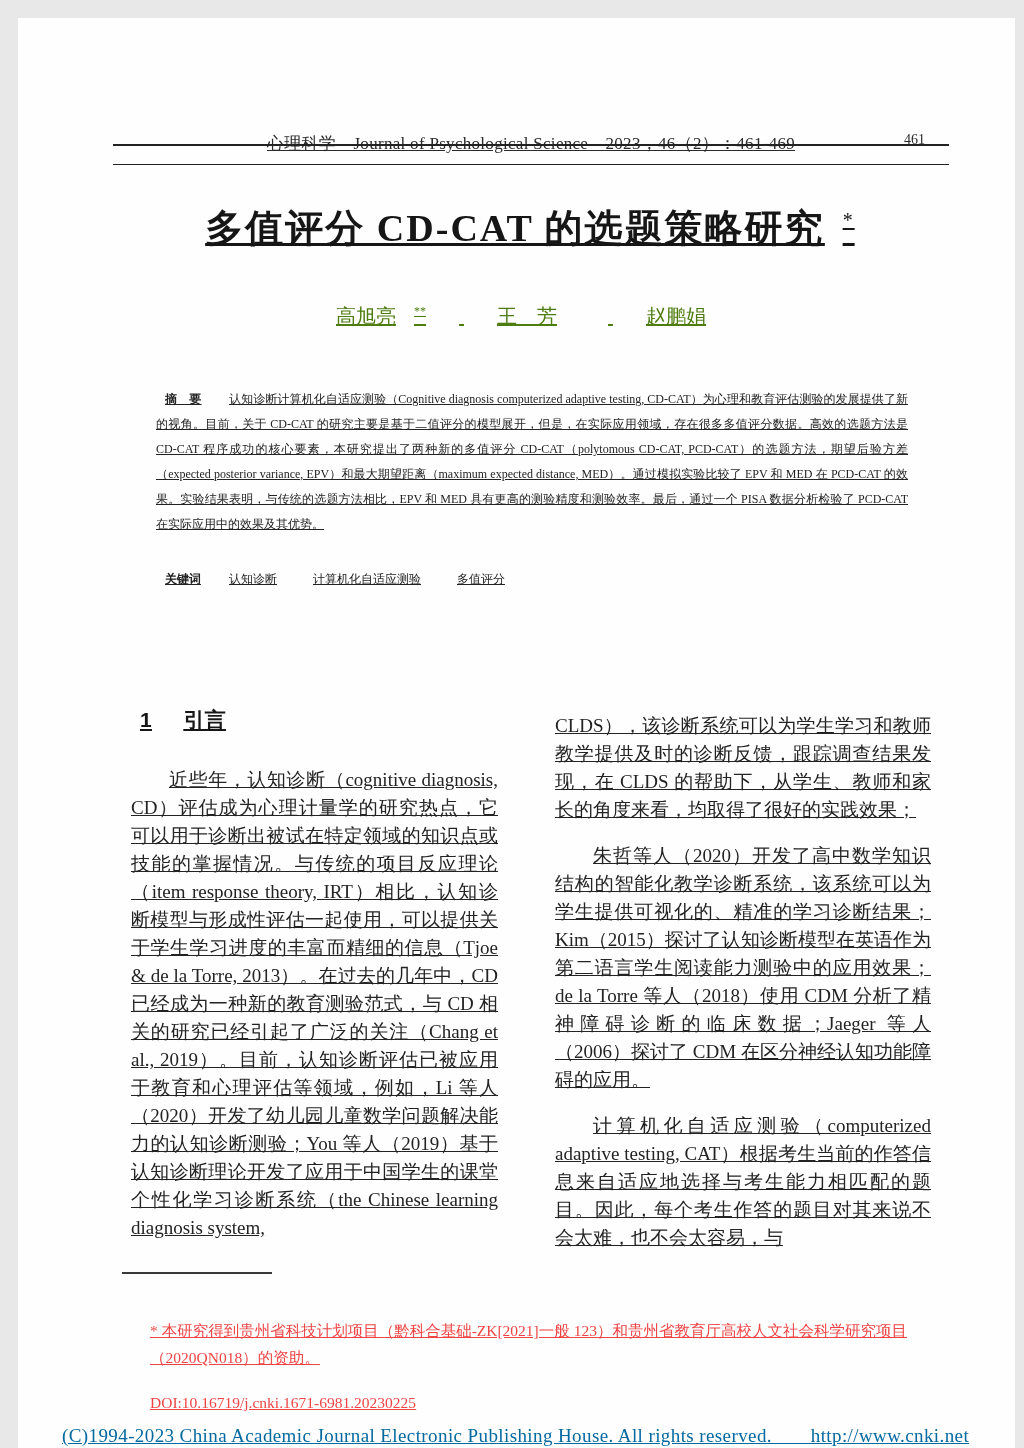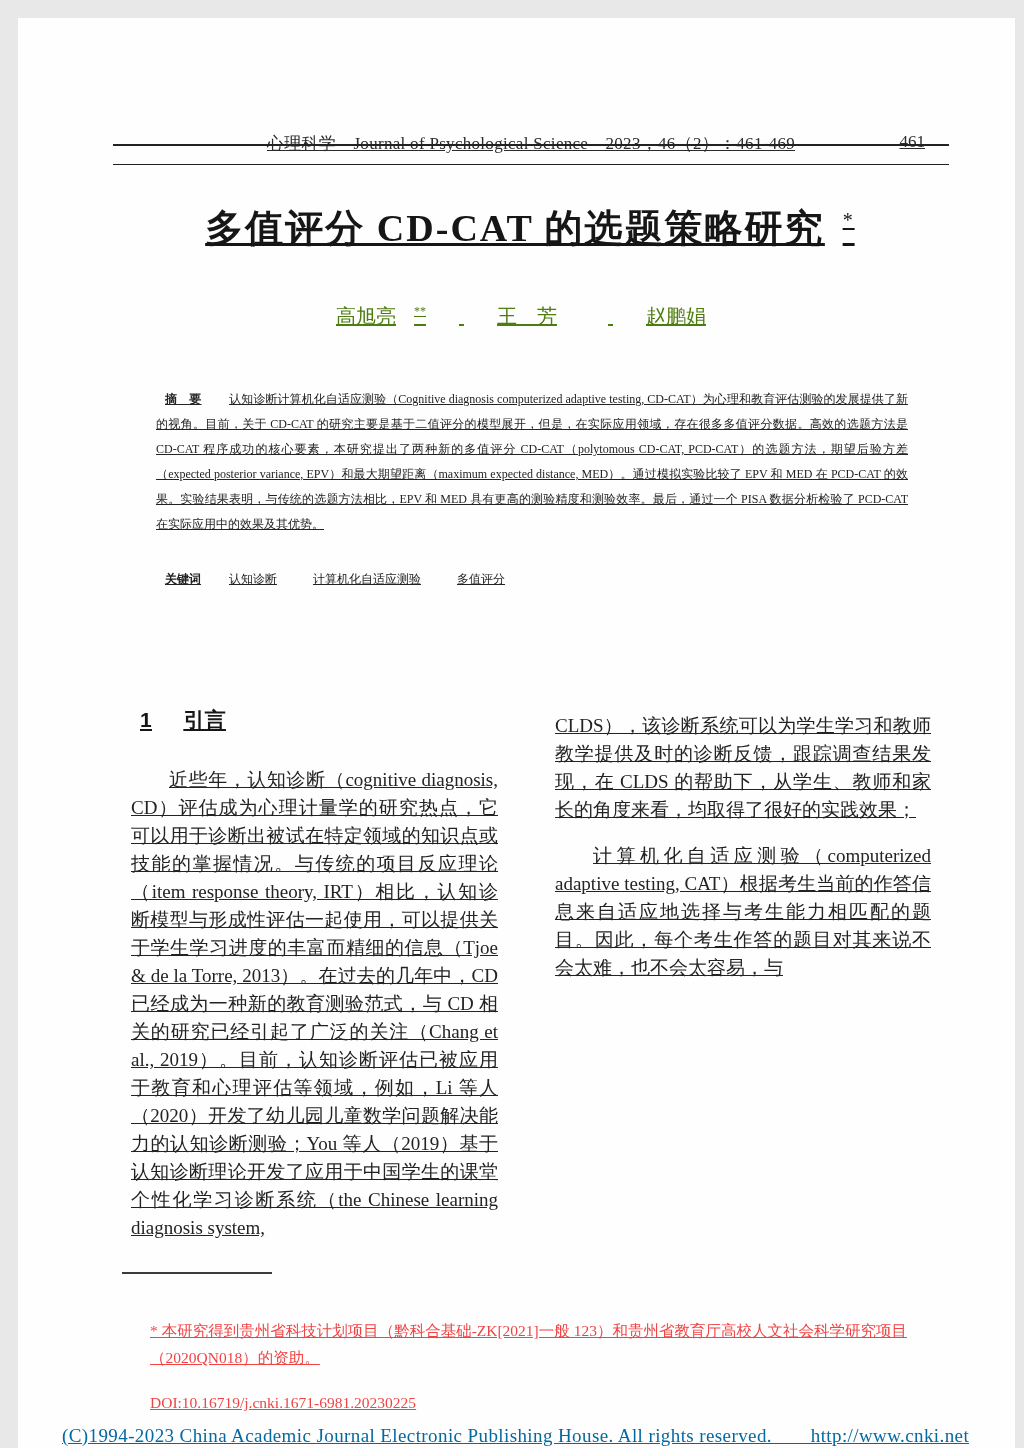--- a/index.html
+++ b/index.html
@@ -20,21 +20,21 @@
     position: absolute;
     top: 105px; left: 95px; width: 836px;
     text-align: center;
     font-size: 17px;
     color: #2a2a2a;
     letter-spacing: 0.3px;
   }
   .page-number {
     position: absolute;
     top: 105px; right: 108px;
-    font-size: 17px;
+    font-size: 14px;
     color: #2a2a2a;
     text-align: right;
   }
   .header-rule {
     position: absolute;
     top: 126px; left: 95px; width: 836px;
     height: 4px;
     border-top: 2px solid #222;
     border-bottom: 1px solid #222;
   }
@@ -157,20 +157,21 @@
     </p>
   </div>
 
   <div class="col col-left">
     <h2 class="section-heading"><span class="sec-no">1</span><span>引言</span></h2>
     <p class="indent">近些年，认知诊断（cognitive diagnosis, CD）评估成为心理计量学的研究热点，它可以用于诊断出被试在特定领域的知识点或技能的掌握情况。与传统的项目反应理论（item response theory, IRT）相比，认知诊断模型与形成性评估一起使用，可以提供关于学生学习进度的丰富而精细的信息（Tjoe &amp; de la Torre, 2013）。在过去的几年中，CD 已经成为一种新的教育测验范式，与 CD 相关的研究已经引起了广泛的关注（Chang et al., 2019）。目前，认知诊断评估已被应用于教育和心理评估等领域，例如，Li 等人（2020）开发了幼儿园儿童数学问题解决能力的认知诊断测验；You 等人（2019）基于认知诊断理论开发了应用于中国学生的课堂个性化学习诊断系统（the Chinese learning diagnosis system,</p>
   </div>
 
   <div class="col col-right">
     <p>CLDS），该诊断系统可以为学生学习和教师教学提供及时的诊断反馈，跟踪调查结果发现，在 CLDS 的帮助下，从学生、教师和家长的角度来看，均取得了很好的实践效果；</p>
+    <p class="indent">朱哲等人（2020）开发了高中数学知识结构的智能化教学诊断系统，该系统可以为学生提供可视化的、精准的学习诊断结果；Kim（2015）探讨了认知诊断模型在英语作为第二语言学生阅读能力测验中的应用效果；de la Torre 等人（2018）使用 CDM 分析了精神障碍诊断的临床数据；Jaeger 等人（2006）探讨了 CDM 在区分神经认知功能障碍的应用。</p>
     <p class="indent">计算机化自适应测验（computerized adaptive testing, CAT）根据考生当前的作答信息来自适应地选择与考生能力相匹配的题目。因此，每个考生作答的题目对其来说不会太难，也不会太容易，与</p>
   </div>
 
   <div class="footnotes">
     <div class="fn-rule"></div>
     <p>* 本研究得到贵州省科技计划项目（黔科合基础-ZK[2021]一般 123）和贵州省教育厅高校人文社会科学研究项目（2020QN018）的资助。</p>
     <p>DOI:10.16719/j.cnki.1671-6981.20230225</p>
   </div>
 
   <div class="copyright">(C)1994-2023 China Academic Journal Electronic Publishing House. All rights reserved.　　http://www.cnki.net</div>

